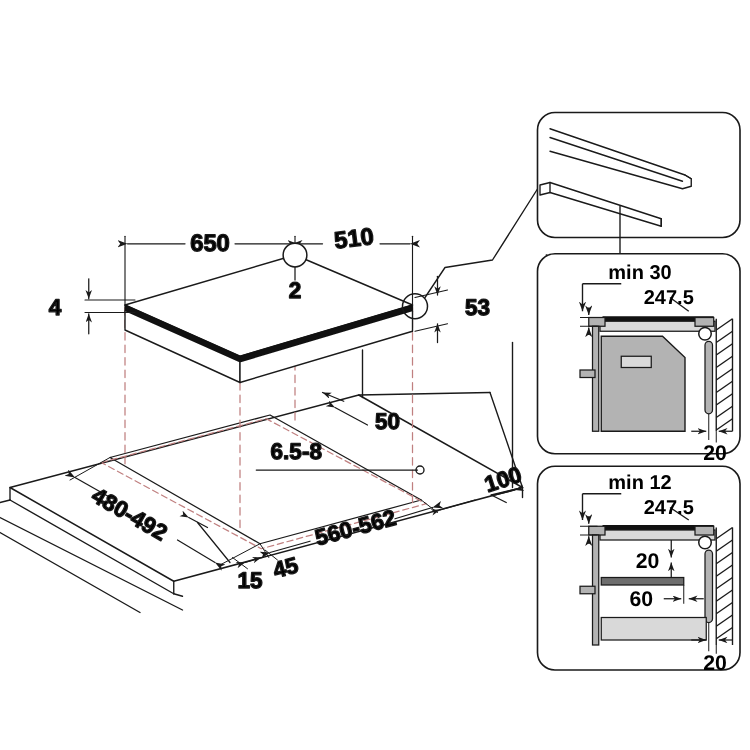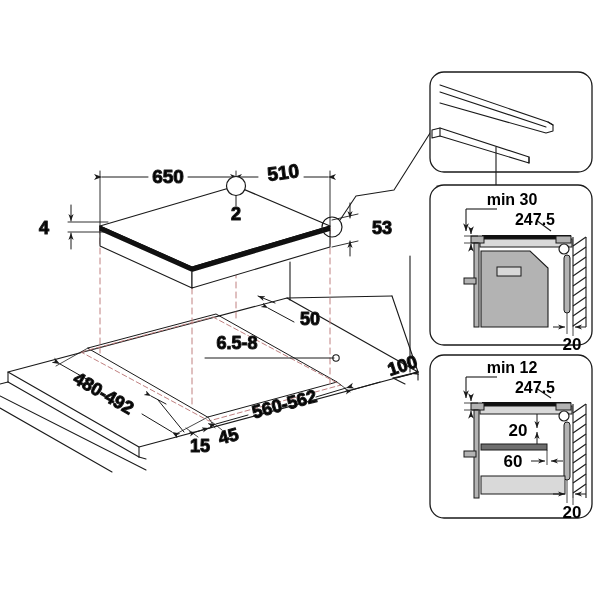--- a/index.html
+++ b/index.html
@@ -11,20 +11,21 @@
     width: 600px;
     height: 600px;
     overflow: hidden;
     font-family: "Liberation Sans", sans-serif;
   }
   #sheet {
     position: relative;
     width: 600px;
     height: 460px;
     background: #ffffff;
+    margin-top: 18px;
   }
   #sheet svg {
     display: block;
   }
   .dimtext {
     font-family: "Liberation Sans", sans-serif;
     font-weight: bold;
     fill: #000000;
   }
 </style>

